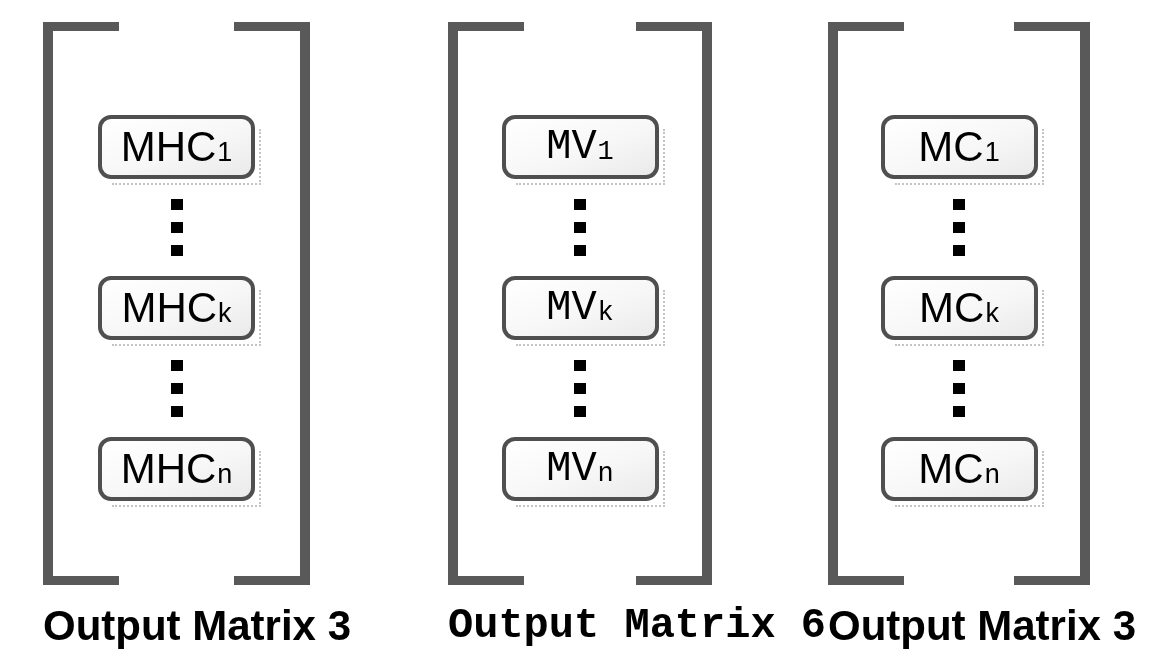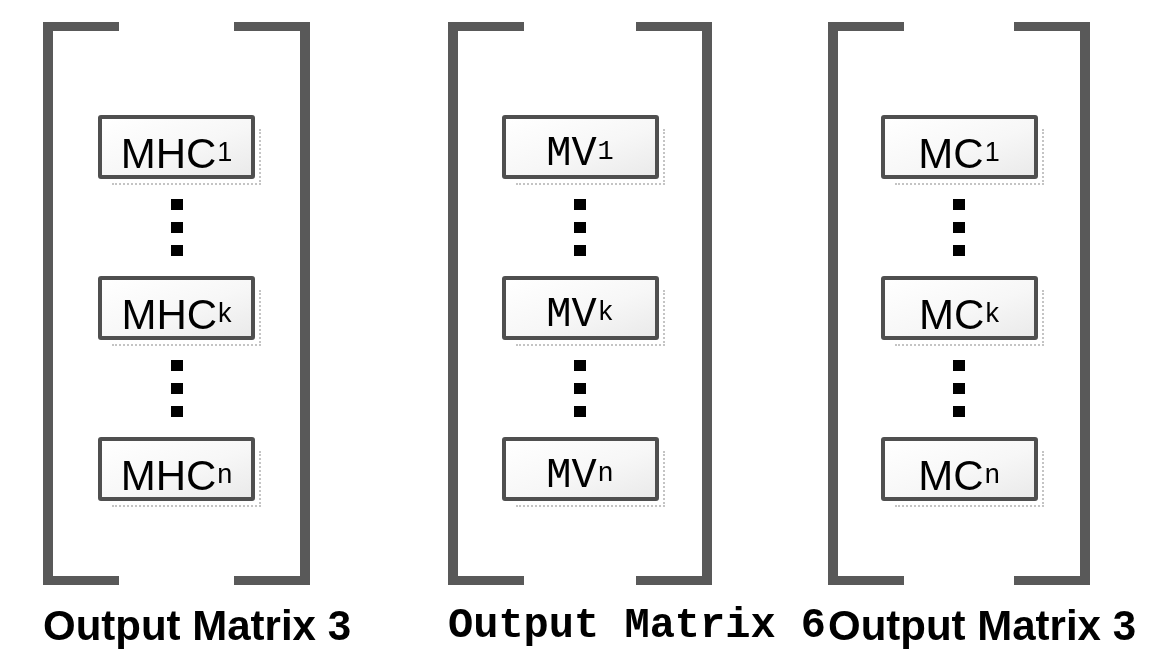--- a/index.html
+++ b/index.html
@@ -42,24 +42,24 @@
     display: flex;
     flex-direction: column;
     align-items: center;
     padding-top: 93px;
   }
   .mbox {
     position: relative;
     width: 157px;
     height: 64px;
     border: 4px solid #4f4f4f;
-    border-radius: 3px;
+    border-radius: 13px;
     background: linear-gradient(160deg, #ffffff 0%, #f7f7f7 55%, #eaeaea 100%);
     display: flex;
-    align-items: flex-end;
+    align-items: center;
     justify-content: center;
     font-size: 42px;
     color: #000000;
     line-height: 1;
   }
   
   .mbox::before {
     content: '';
     position: absolute;
     top: 10px; right: -10px; bottom: -10px;

